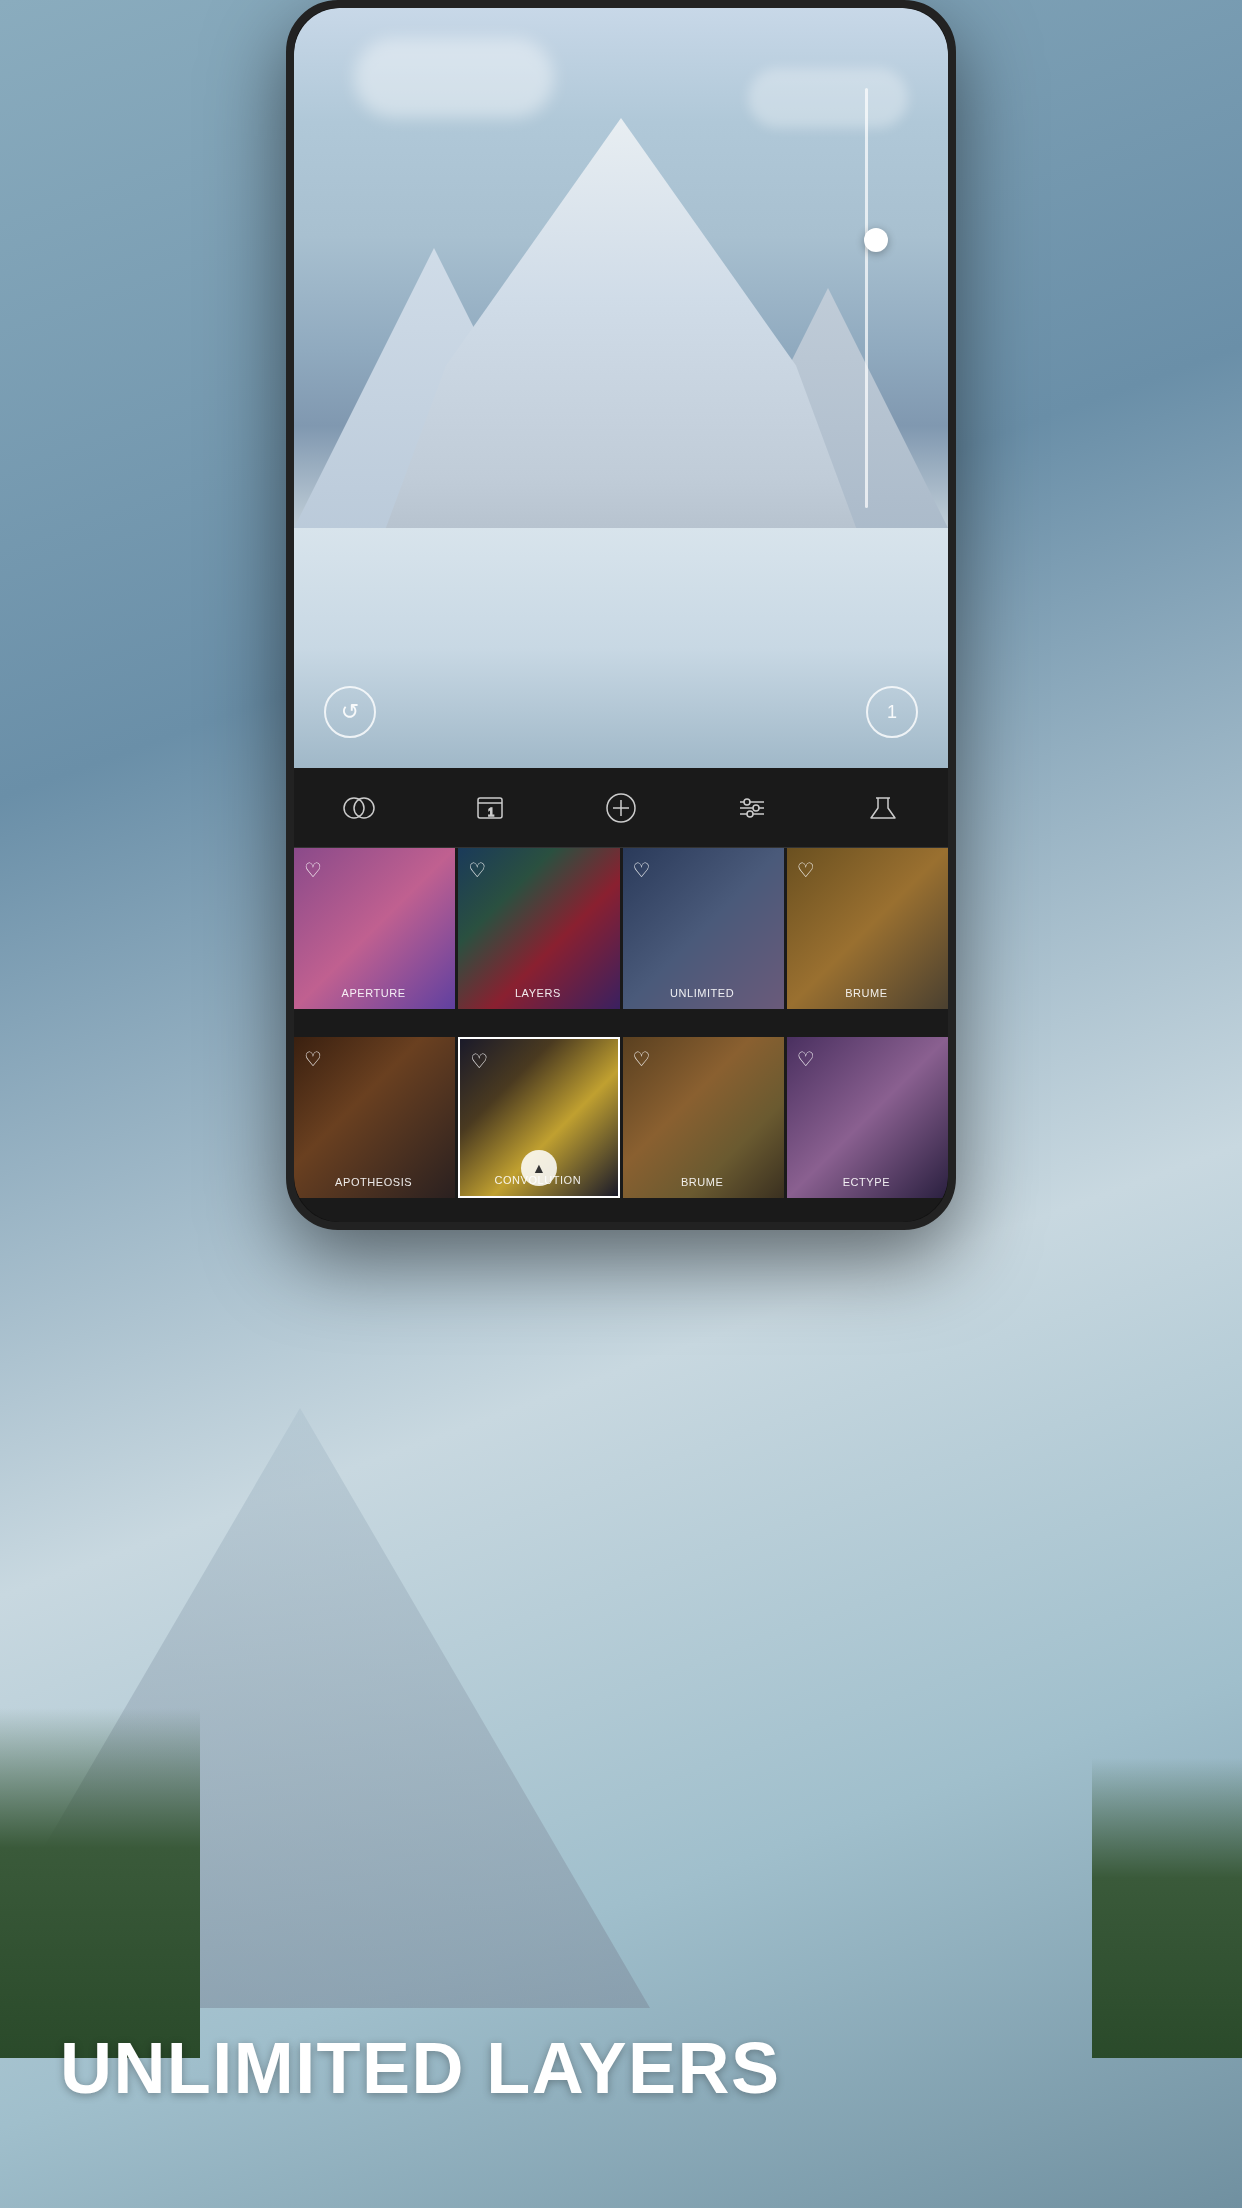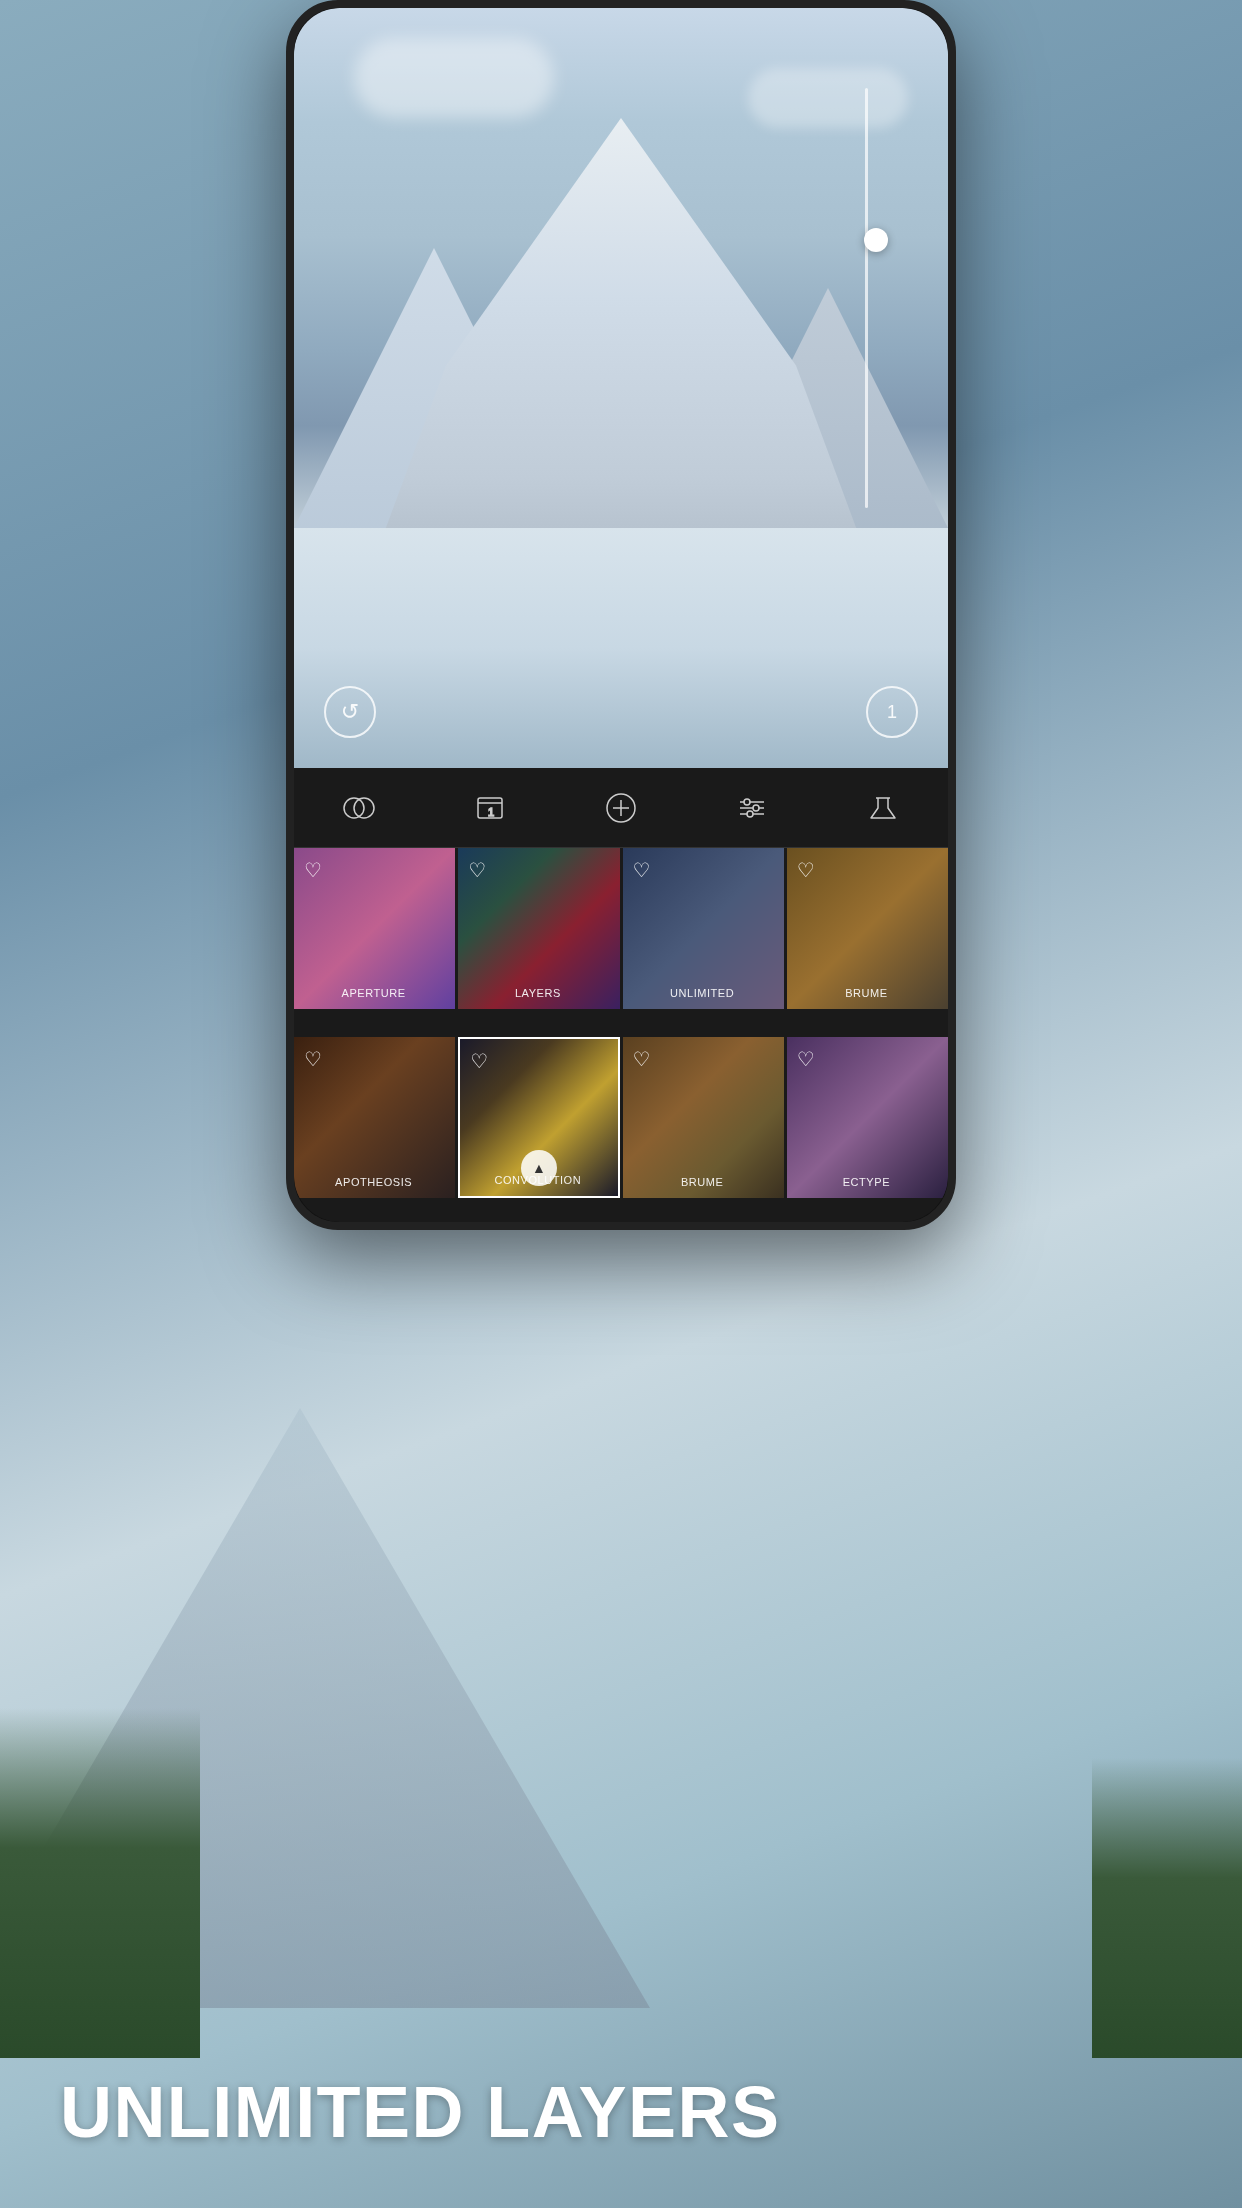--- a/index.html
+++ b/index.html
@@ -297,21 +297,21 @@
     
     .bottom-section {
       position: absolute;
       bottom: 0;
       left: 0;
       width: 100%;
       height: 880px;
       display: flex;
       flex-direction: column;
       justify-content: flex-end;
-      padding: 0 60px 56px 60px;
+      padding: 0 60px 100px 60px;
       z-index: 5;
     }
 
     .headline {
       font-size: 72px;
       font-weight: 800;
       color: white;
       letter-spacing: 0.02em;
       line-height: 1.1;
       text-shadow: 0 2px 8px rgba(0,0,0,0.3);

